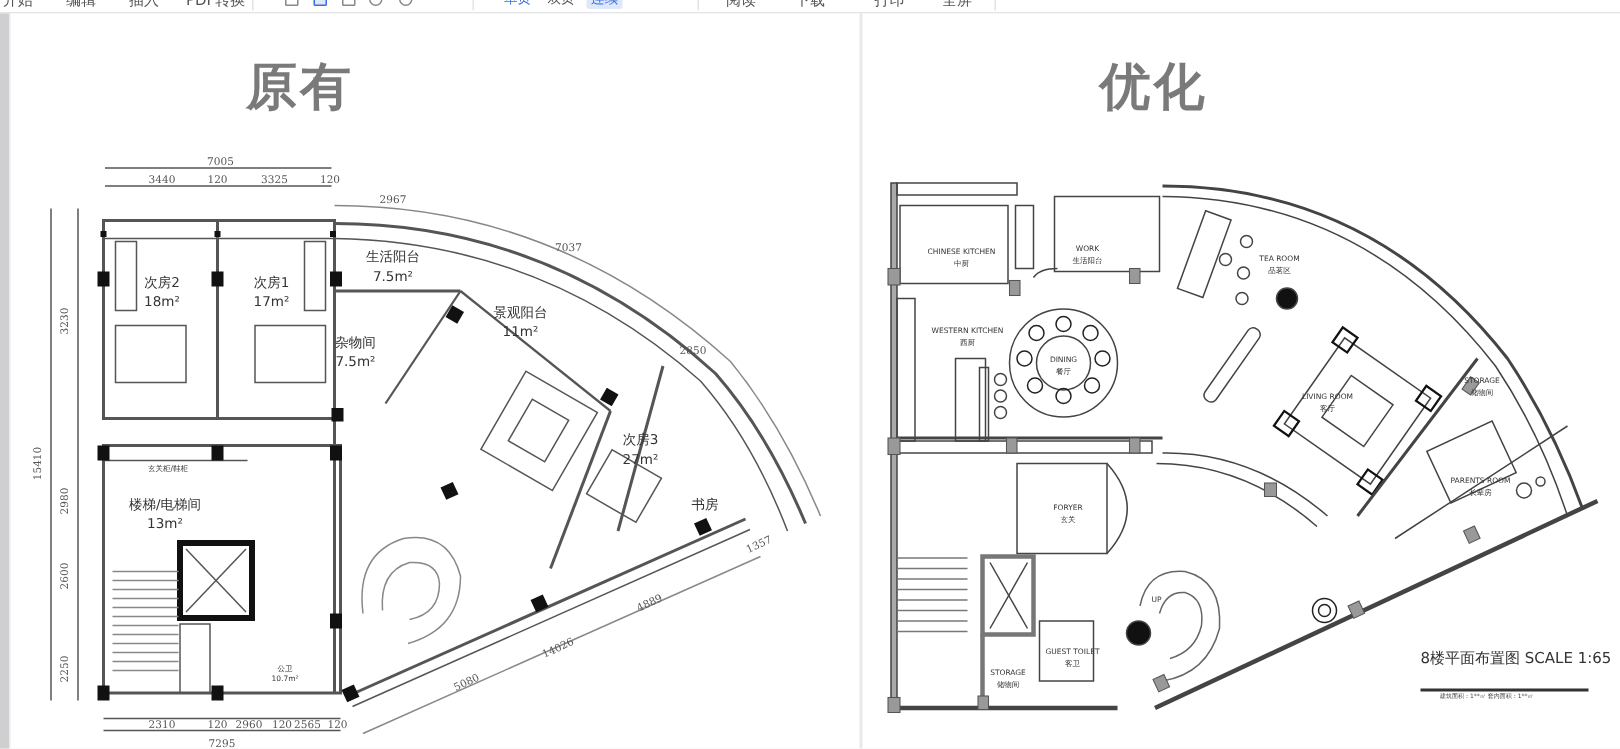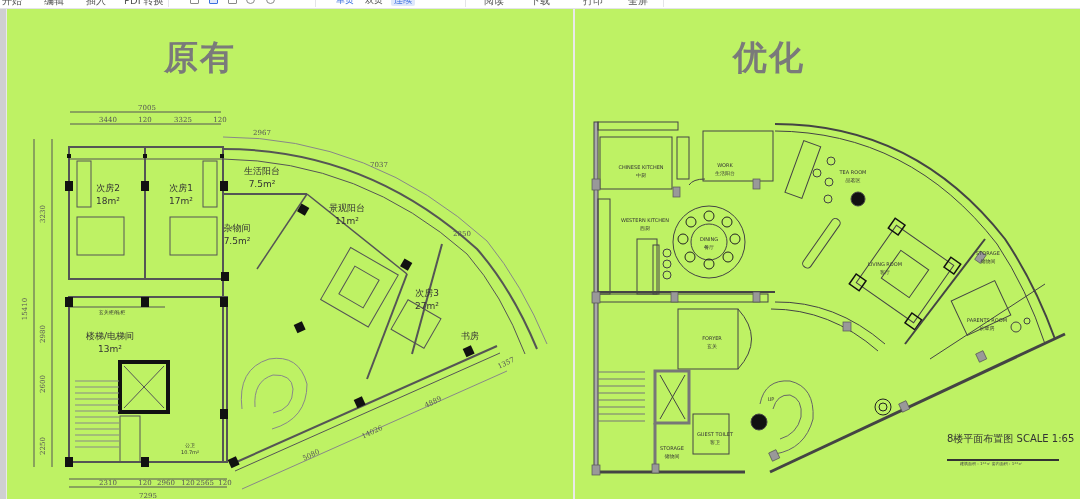--- a/index.html
+++ b/index.html
@@ -7,21 +7,21 @@
   .toolbar{position:absolute;left:0;top:-6px;width:1080px;height:14px;background:#fff;border-bottom:1px solid #e3e4e8;font-size:10px;color:#555;}
   .toolbar .tab{position:absolute;top:0;line-height:13px;white-space:nowrap;}
   .toolbar .sep{position:absolute;top:0;width:1px;height:13px;background:#e4e4e8;}
   .toolbar .ico{position:absolute;top:1px;width:9px;height:9px;border:1px solid #888;border-radius:1px;box-sizing:border-box;}
   .toolbar .ico.circle{border-radius:50%;}
   .toolbar .ico.active{border-color:#3b6fe0;background:#dfe8fb;}
   .toolbar .view{position:absolute;top:0;line-height:12px;font-size:9px;color:#3b6fe0;padding:0 3px;border-radius:2px;white-space:nowrap;}
   .toolbar .view.sel{background:#dfe8fb;}
   .toolbar .view.plain{color:#555;}
   .left-gutter{position:absolute;left:0;top:9px;width:6px;height:490px;background:#cfcfd1;}
-  .page{position:absolute;top:9px;height:490px;background:#bef264;}
+  .page{position:absolute;top:9px;height:490px;background:#ffffff;}
   #page-left{left:7px;width:566px;}
   #page-right{left:575px;width:505px;}
   .page-title{position:absolute;font-size:34px;font-weight:bold;color:#7a7a7a;letter-spacing:2px;}
   svg{position:absolute;left:0;top:0;}
   .lbl{font-family:"DejaVu Sans",sans-serif;fill:#333;}
   .dim{font-family:"DejaVu Serif",serif;fill:#555;font-size:7px;}
   .scale-title{position:absolute;left:372px;top:423px;font-size:10px;color:#333;white-space:nowrap;}
   .scale-sub{position:absolute;left:385px;top:452px;font-size:4px;color:#444;white-space:nowrap;}
   .scale-line{position:absolute;left:372px;top:450px;width:112px;height:2px;background:#333;}
 </style>

